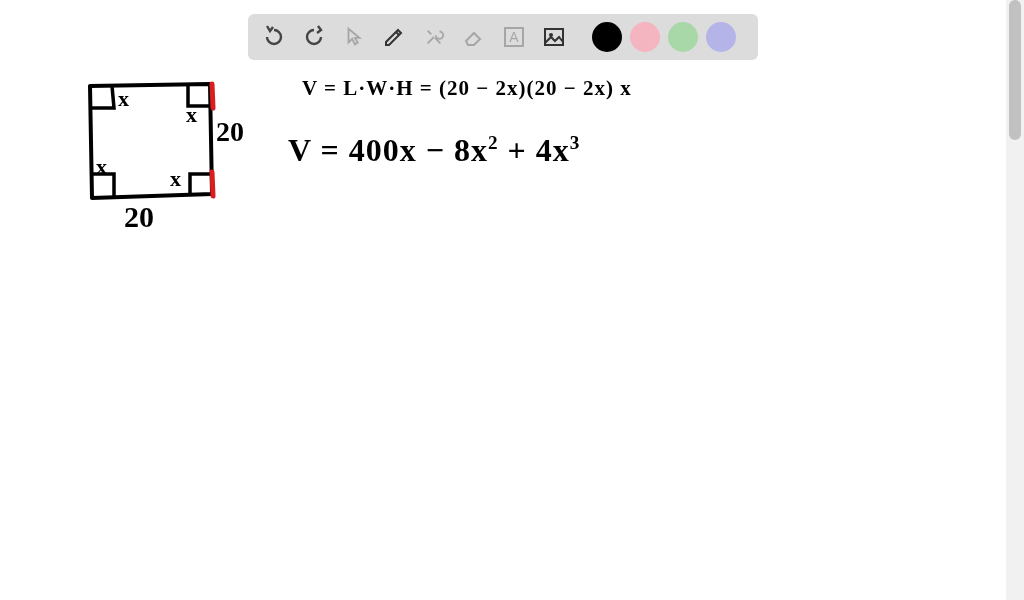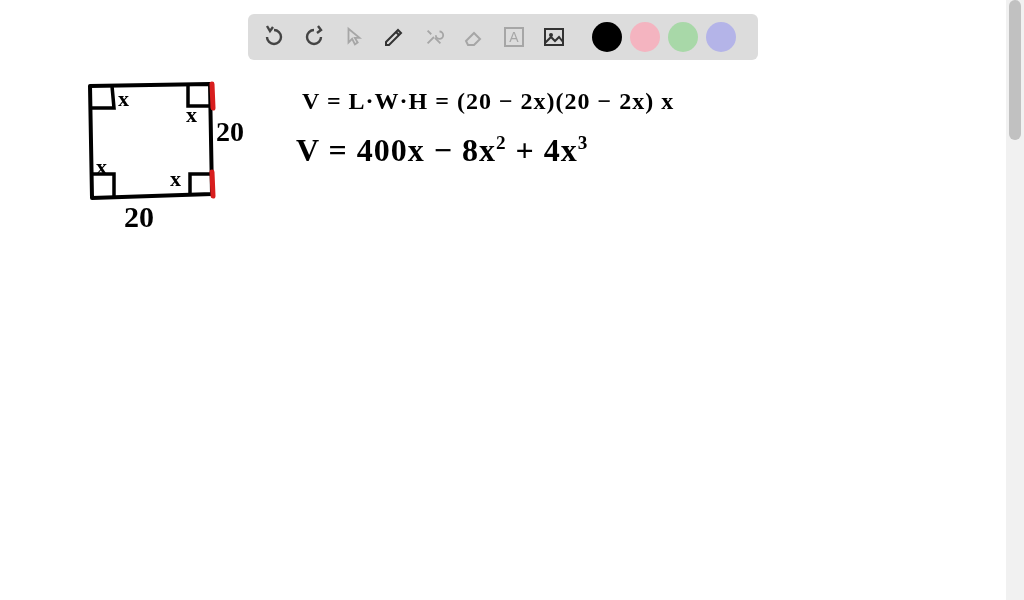--- a/index.html
+++ b/index.html
@@ -106,23 +106,23 @@
     <span class="handwriting" style="top:8px; left:36px; font-size:22px;">x</span>
     <span class="handwriting" style="top:24px; left:104px; font-size:22px;">x</span>
     <span class="handwriting" style="top:76px; left:14px; font-size:22px;">x</span>
     <span class="handwriting" style="top:88px; left:88px; font-size:22px;">x</span>
 
     
     <span class="handwriting" style="top:38px; left:134px; font-size:28px;">20</span>
     <span class="handwriting" style="top:122px; left:42px; font-size:30px;">20</span>
   </div>
 
-  <span class="handwriting" style="top:88px; left:302px; font-size:24px; letter-spacing:1px;">V = L·W·H = (20 − 2x)(20 − 2x) x</span>
+  <span class="handwriting" style="top:76px; left:302px; font-size:21px; letter-spacing:1px;">V = L·W·H = (20 − 2x)(20 − 2x) x</span>
 
-  <span class="handwriting" style="top:132px; left:296px; font-size:32px; letter-spacing:1px;">
+  <span class="handwriting" style="top:132px; left:288px; font-size:32px; letter-spacing:1px;">
     <span>V = 400x − 8x</span><sup>2</sup><span> + 4x</span><sup>3</sup>
   </span>
 
 </div>
 
 <div class="toolbar">
   <div class="tool-btn">
     <svg width="24" height="24" viewBox="0 0 24 24">
         <path d="M12 5 A7 7 0 1 1 5 12" fill="none" stroke="#444" stroke-width="2.4"></path>
         <path d="M8 8 L5 12 L2 7" fill="none" stroke="#444" stroke-width="2.4" transform="translate(3,-6)"></path>

